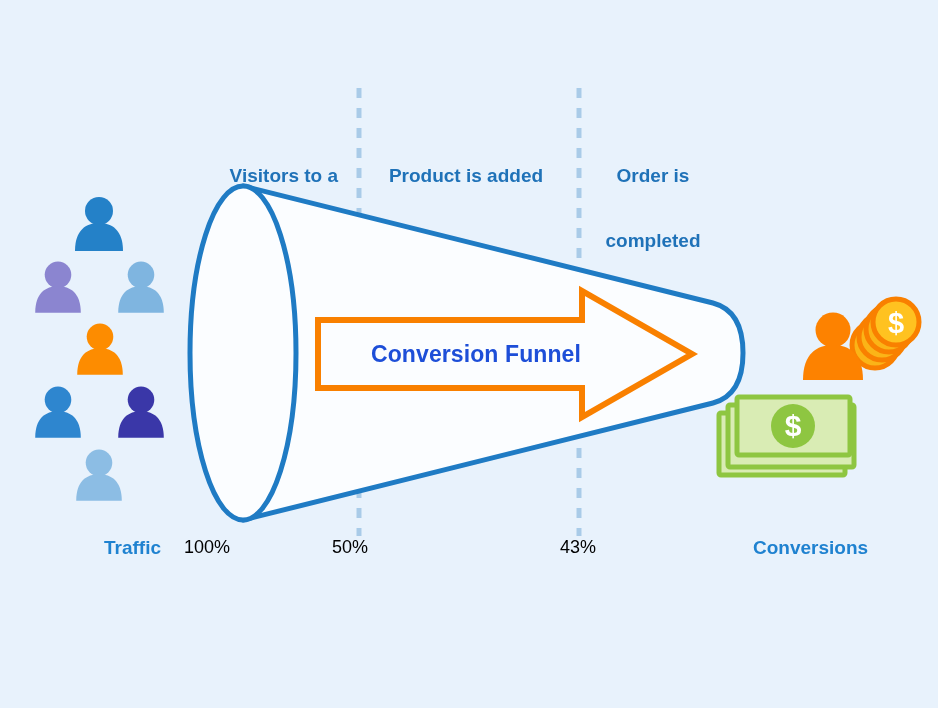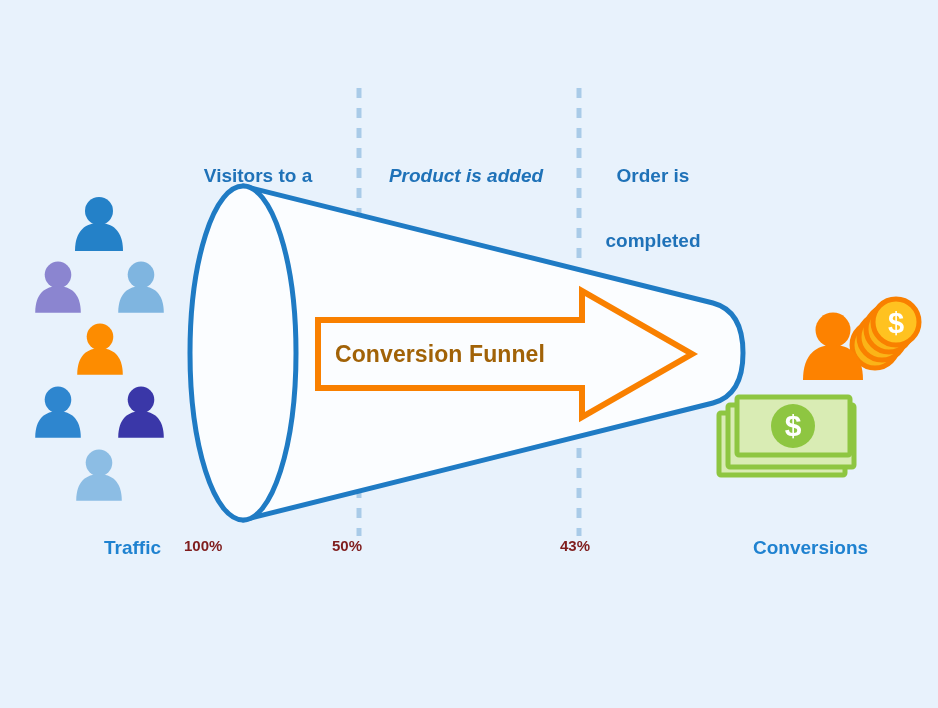--- a/index.html
+++ b/index.html
@@ -33,34 +33,35 @@
     white-space: pre;
     line-height: 1.15;
   }
   .stage-header {
     font-size: 19px;
     font-weight: bold;
     color: #1f72b8;
     text-align: center;
   }
   .pct-label {
-    font-size: 15px;
-    font-weight: bold;
-    color: #7f1d1d;
+    font-size: 18px;
+    font-weight: normal;
+    color: #000000;
   }
   .edge-label {
     font-size: 19px;
     font-weight: bold;
     color: #1f82d0;
   }
   .funnel-title {
     font-size: 23px;
     font-weight: bold;
-    color: #a16207;
+    color: #1d4ed8;
     letter-spacing: 0.1px;
+    margin-left: 36px;
   }
 </style>
 </head>
 <body>
 
 <div id="stage">
 
   <svg class="svg-layer" viewBox="0 0 938 708">
     <line x1="359" y1="88" x2="359" y2="536" stroke="#a9cbe8" stroke-width="5" stroke-dasharray="10 10"></line>
     <line x1="579" y1="88" x2="579" y2="536" stroke="#a9cbe8" stroke-width="5" stroke-dasharray="10 10"></line>
@@ -137,25 +138,25 @@
       <circle cx="896" cy="322" r="23" fill="#ffc220" stroke="#f98000" stroke-width="5"></circle>
       <text x="896" y="333" text-anchor="middle" font-family="Liberation Sans, sans-serif" font-size="29" font-weight="bold" fill="#ffffff">$</text>
     </g>
 
     <g transform="translate(833,350) scale(1.25)">
       <circle cx="0" cy="-16" r="14" fill="#fd8200"></circle>
       <path d="M -24,24 C -24,3 -13,-4 0,-4 C 13,-4 24,3 24,24 Z" fill="#fd8200"></path>
     </g>
   </svg>
 
-  <div class="txt stage-header" style="left:178px; top:121px; width:160px;">
+  <div class="txt stage-header" style="left:178px; top:121px; width:160px;text-align:right;">
     <div>Visitors to a</div>
   </div>
 
-  <div class="txt stage-header" style="left:381px; top:121px; width:170px;font-style:italic;">
+  <div class="txt stage-header" style="left:381px; top:121px; width:170px;">
     <div>Product is added</div>
   </div>
 
   <div class="txt stage-header" style="left:577px; top:121px; width:152px;">
     <div>Order is</div>
     <div>completed</div>
   </div>
 
   <div class="txt funnel-title" style="left:335px; top:341px;">Conversion Funnel</div>
 

